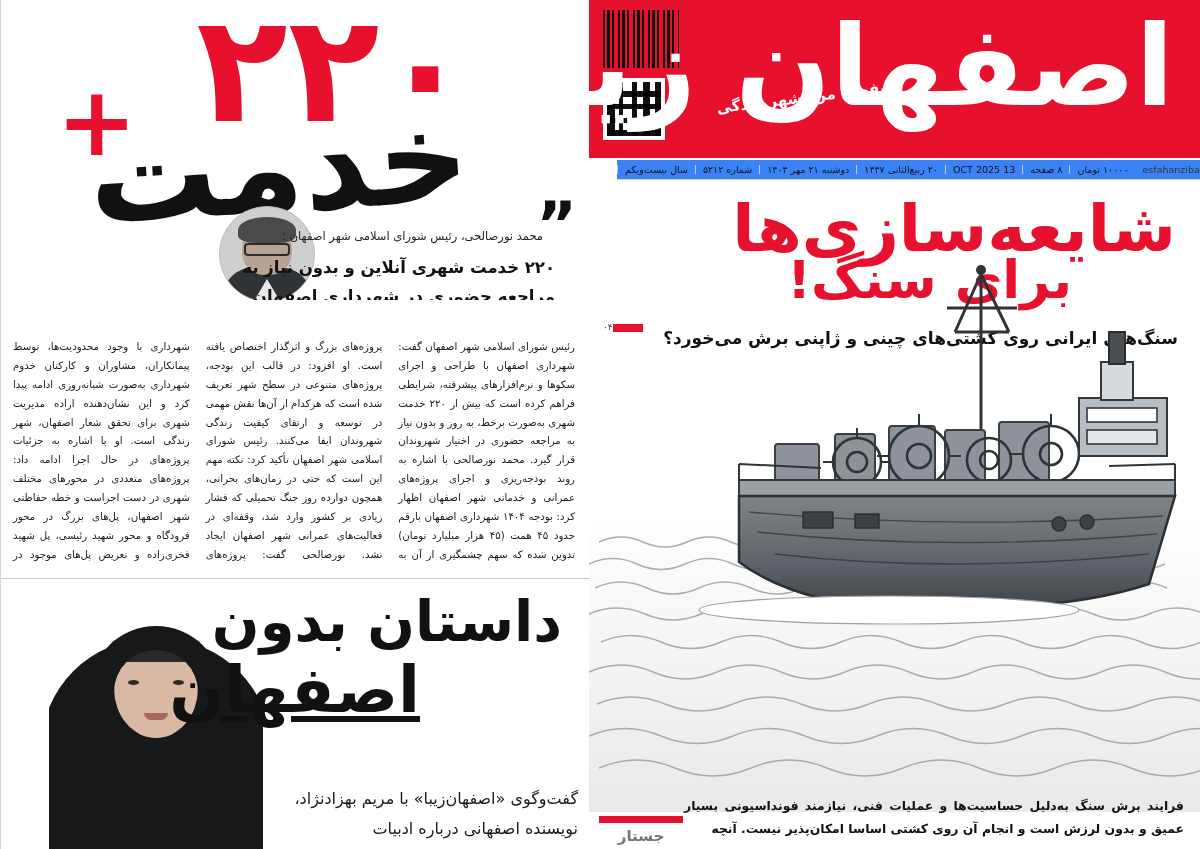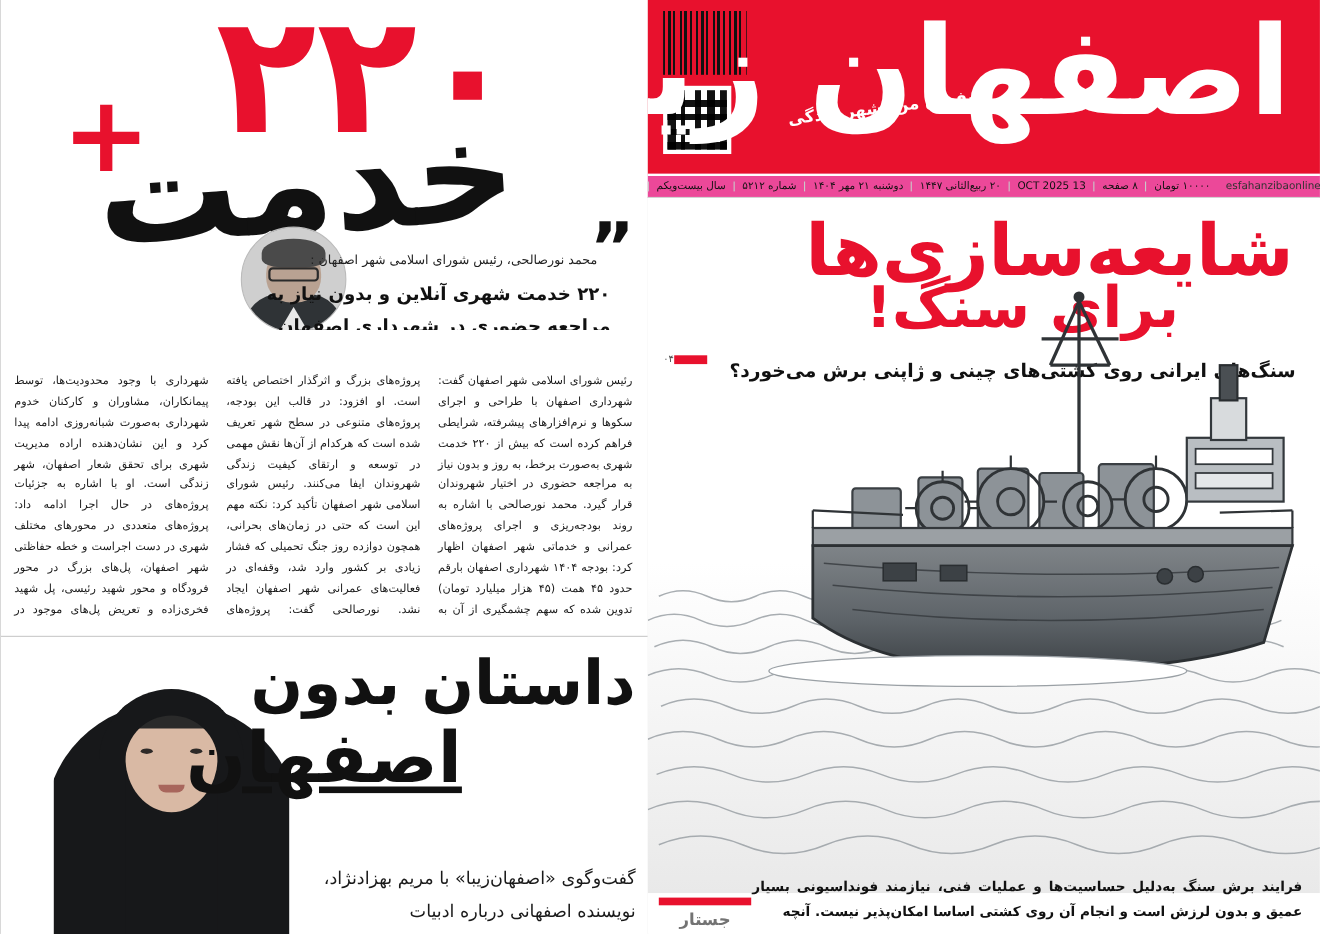--- a/index.html
+++ b/index.html
@@ -253,21 +253,21 @@
     height: 230px;
     margin-left: -66px;
     border-radius: 66px 66px 0 0;
     border: 24px solid #17181a;
     border-bottom: 0;
     background: transparent;
   }
 
   .iv-head1, .iv-head2, .iv-head3 {
     position: absolute;
-    right: 12px;
+    right: 28px;
     font-weight: 900;
     color: #111;
     text-align: right;
     line-height: 1;
     letter-spacing: -2px;
   }
   .iv-head1 { top: 8px;  font-size: 56px; }
   .iv-head2 { top: 72px; font-size: 64px; right: 170px; text-decoration: underline; }
   .iv-head3 { top: 132px; font-size: 58px; color: #e8112d; right: 248px; }
 
@@ -343,30 +343,31 @@
     width: 100%; height: 100%;
     background:
       linear-gradient(90deg,#111 0 14%, transparent 14% 22%, #111 22% 30%, transparent 30% 46%, #111 46% 56%, transparent 56% 66%, #111 66% 80%, transparent 80% 88%, #111 88% 100%),
       linear-gradient(0deg,#111 0 12%, transparent 12% 24%, #111 24% 34%, transparent 34% 50%, #111 50% 60%, transparent 60% 72%, #111 72% 84%, transparent 84% 100%);
     background-blend-mode: multiply;
   }
 
   .infobar {
     position: relative;
     height: 22px;
-    background: #ec4899;
+    background: #3b82f6;
     border-top: 2px solid #fff;
     border-bottom: 1px solid #d2d2d2;
     display: flex;
     flex-direction: row-reverse;
     align-items: center;
     justify-content: flex-start;
     font-size: 9.5px;
     color: #111;
     direction: rtl;
+    margin-left: 28px;
   }
   .infobar span {
     padding: 0 7px;
     border-left: 1px solid #c9c9c9;
     white-space: nowrap;
     line-height: 1;
   }
   .infobar span:last-child {
     border-left: 0;
     color: #333;

